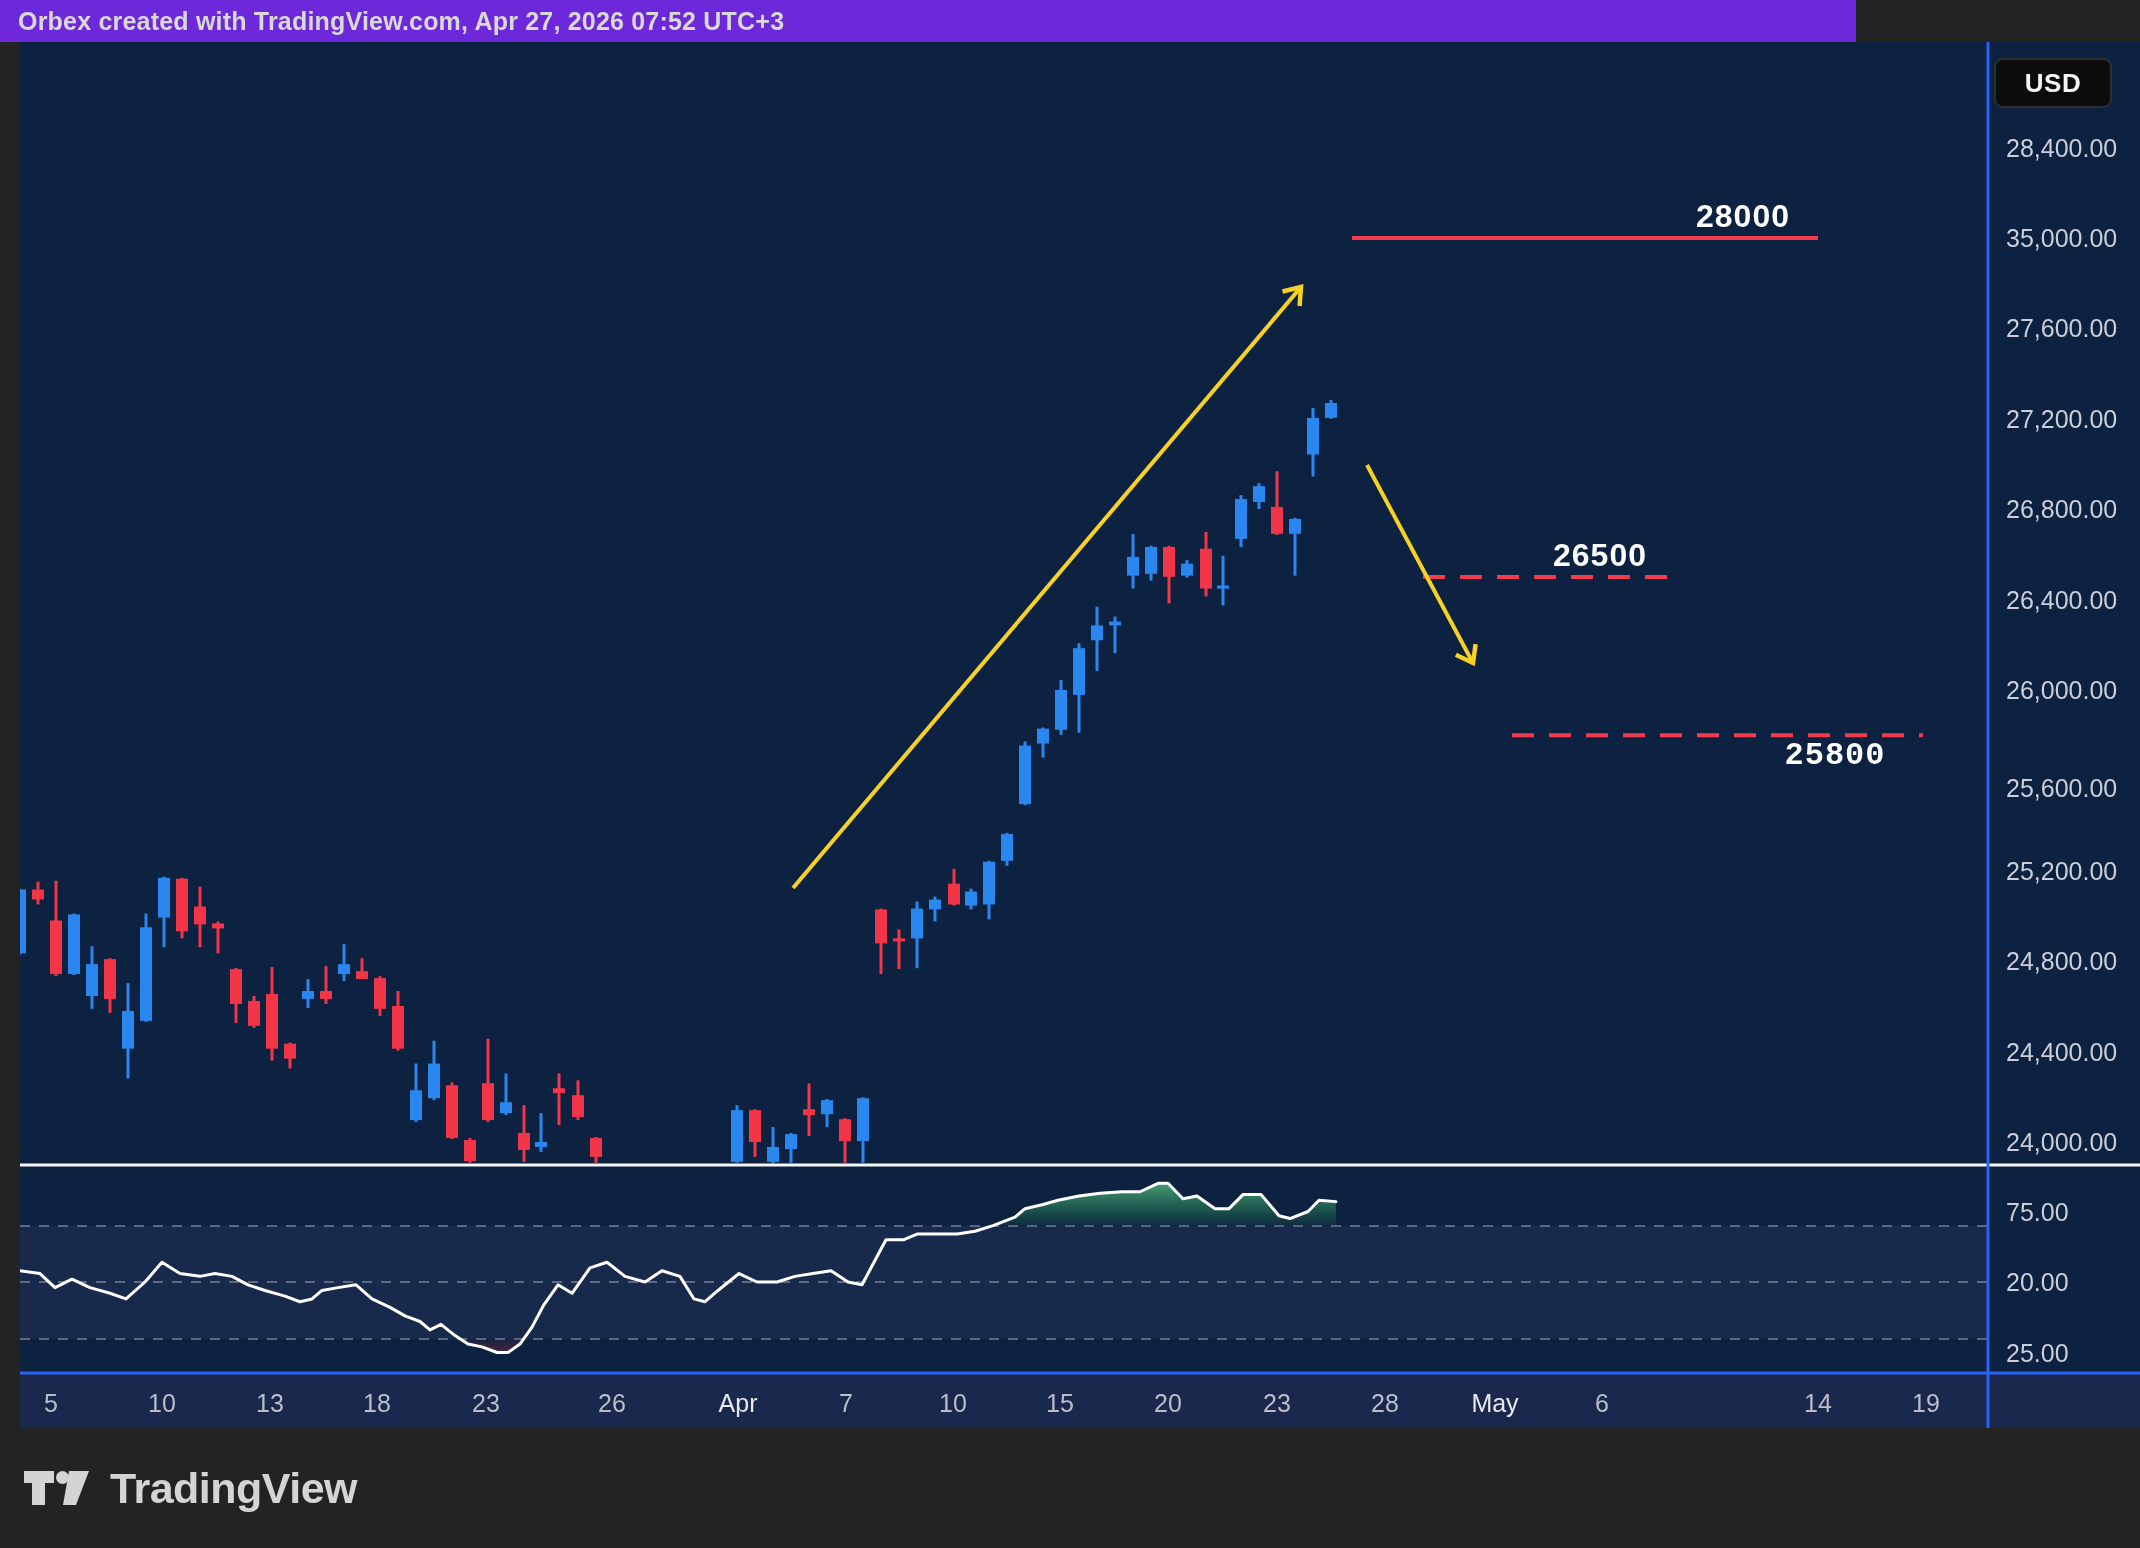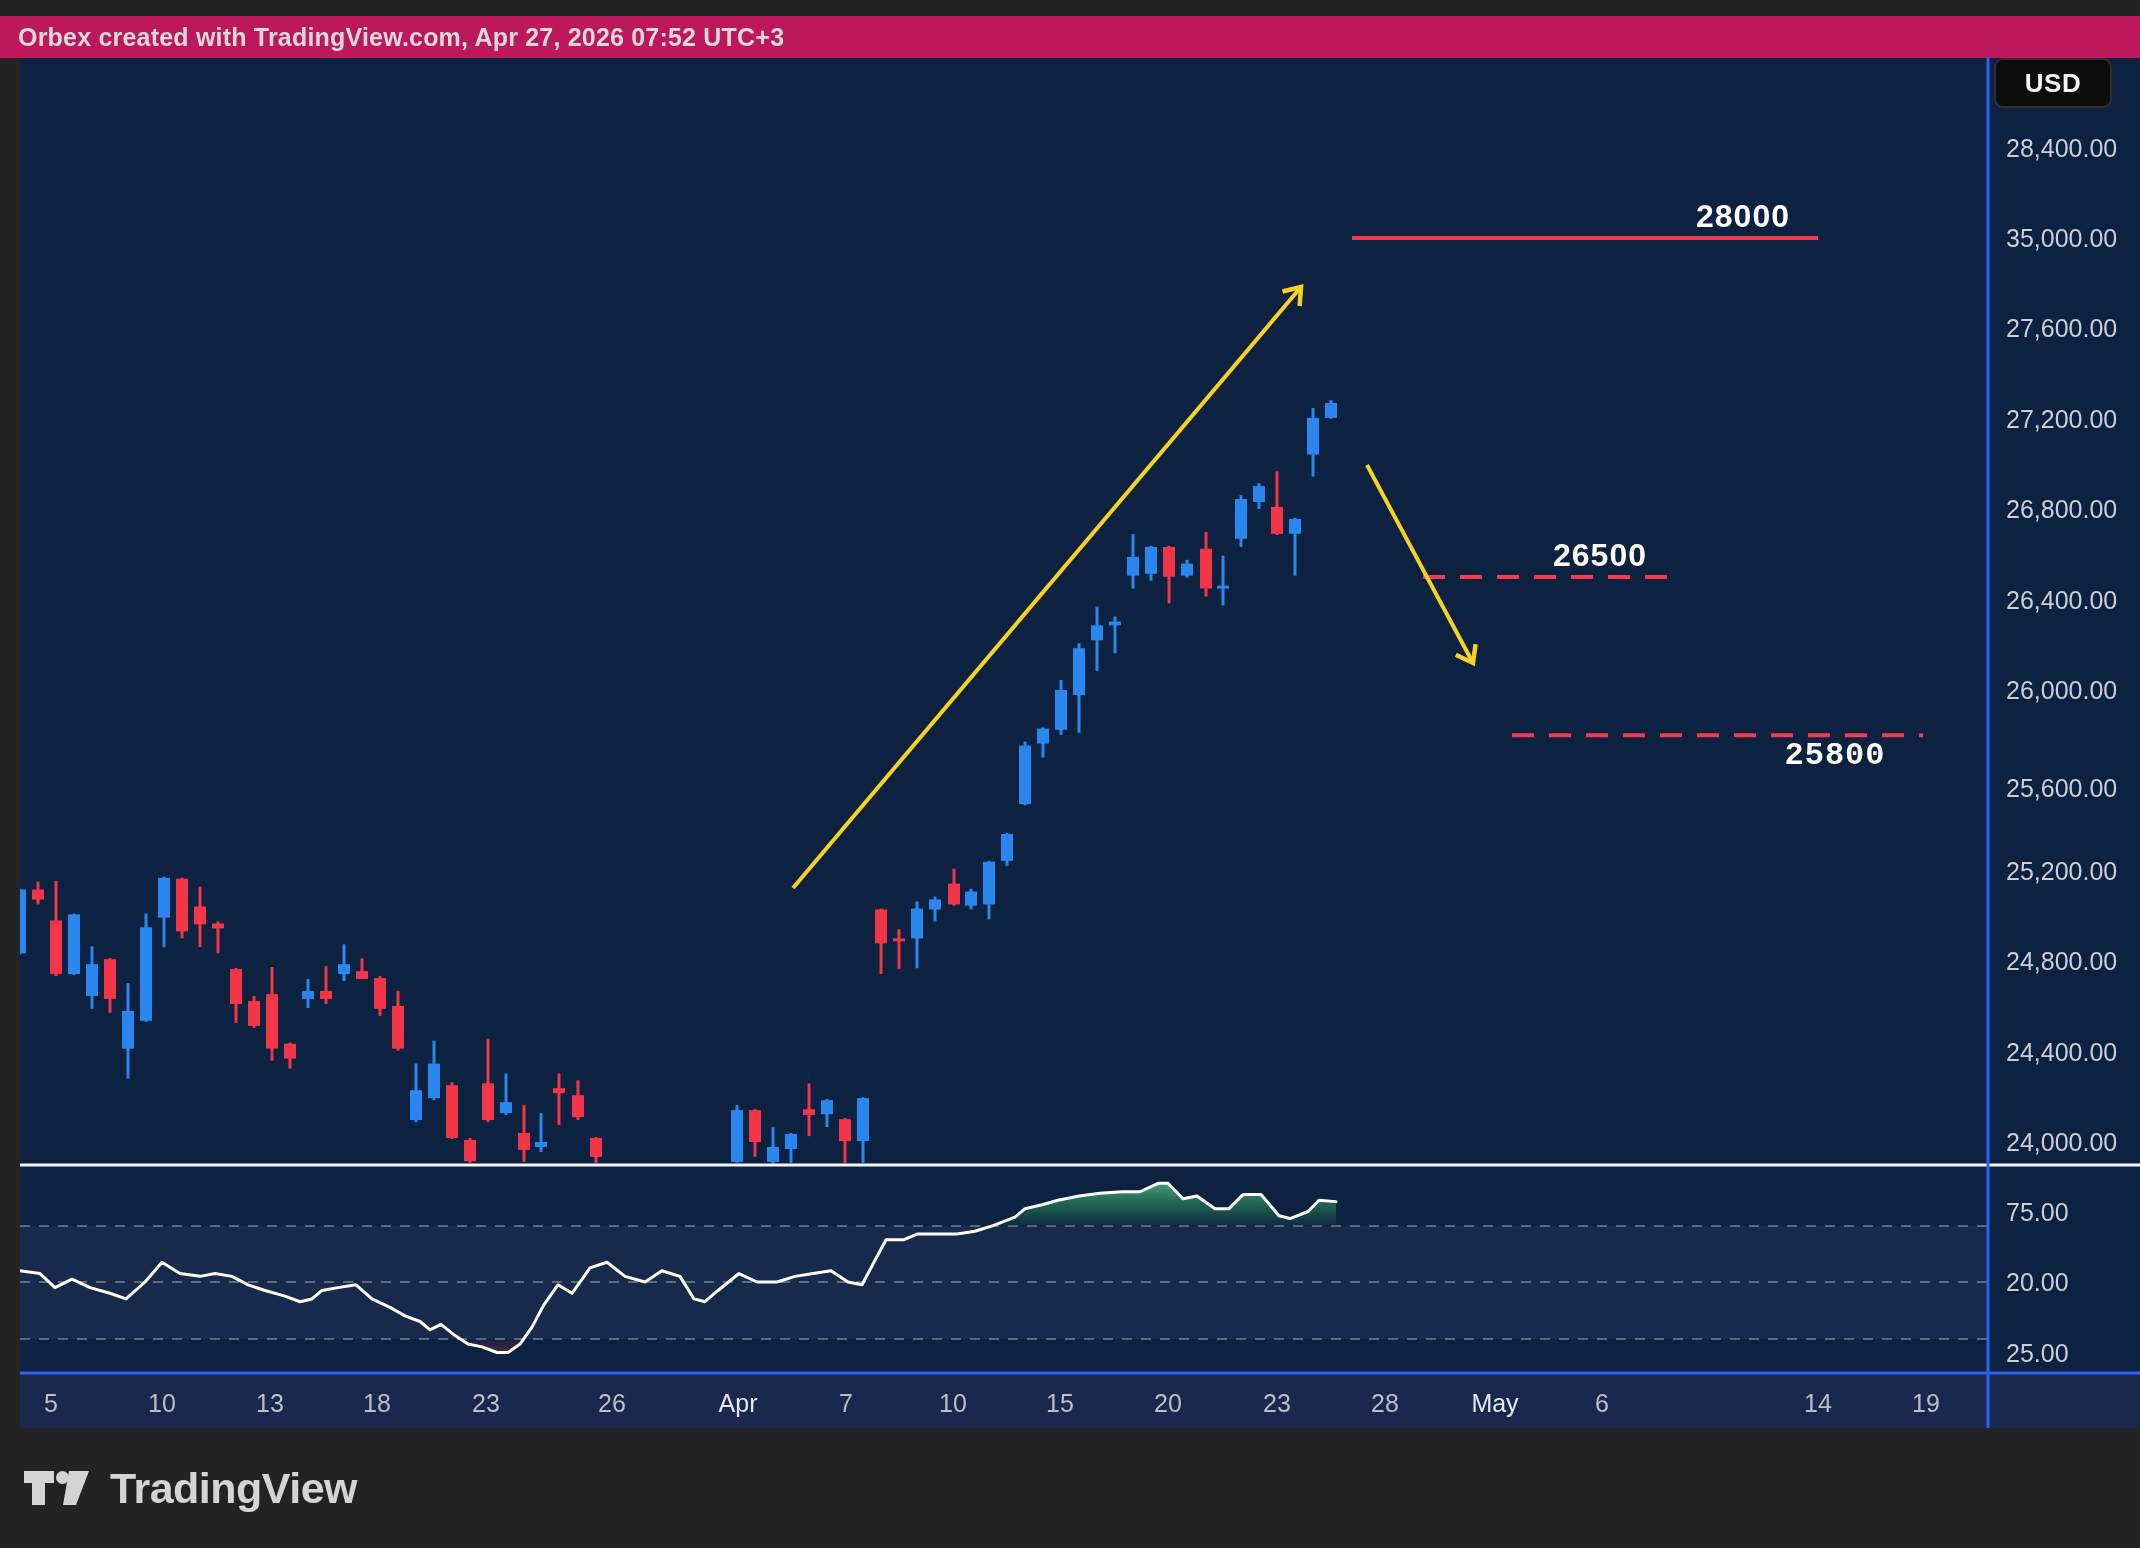--- a/index.html
+++ b/index.html
@@ -3,23 +3,23 @@
 <meta charset="utf-8">
 <style>
   html,body{margin:0;padding:0;}
   body{
     width:2140px;height:1548px;position:relative;overflow:hidden;
     background:#232323;
     font-family:"Liberation Sans",sans-serif;
     -webkit-font-smoothing:antialiased;
   }
   .topbar{
-    position:absolute;left:0;top:0;width:2140px;height:42px;
-    background:#be185d;display:flex;align-items:center;
-    padding-left:18px;box-sizing:border-box;z-index:30;margin-top:16px;
+    position:absolute;left:0;top:0;width:1856px;height:42px;
+    background:#6d28d9;display:flex;align-items:center;
+    padding-left:18px;box-sizing:border-box;z-index:30;
   }
   .topbar-title{color:#d9d9d9;font-size:25px;font-weight:600;letter-spacing:.2px;white-space:nowrap;}
   #chart-svg{position:absolute;left:0;top:0;z-index:1;}
   .price-label{
     position:absolute;left:2006px;color:#c9ced9;font-size:25px;
     line-height:30px;white-space:nowrap;z-index:10;
   }
   .time-label{
     position:absolute;top:1388px;color:#b9bec9;font-size:25px;line-height:30px;
     transform:translateX(-50%);z-index:10;white-space:nowrap;

